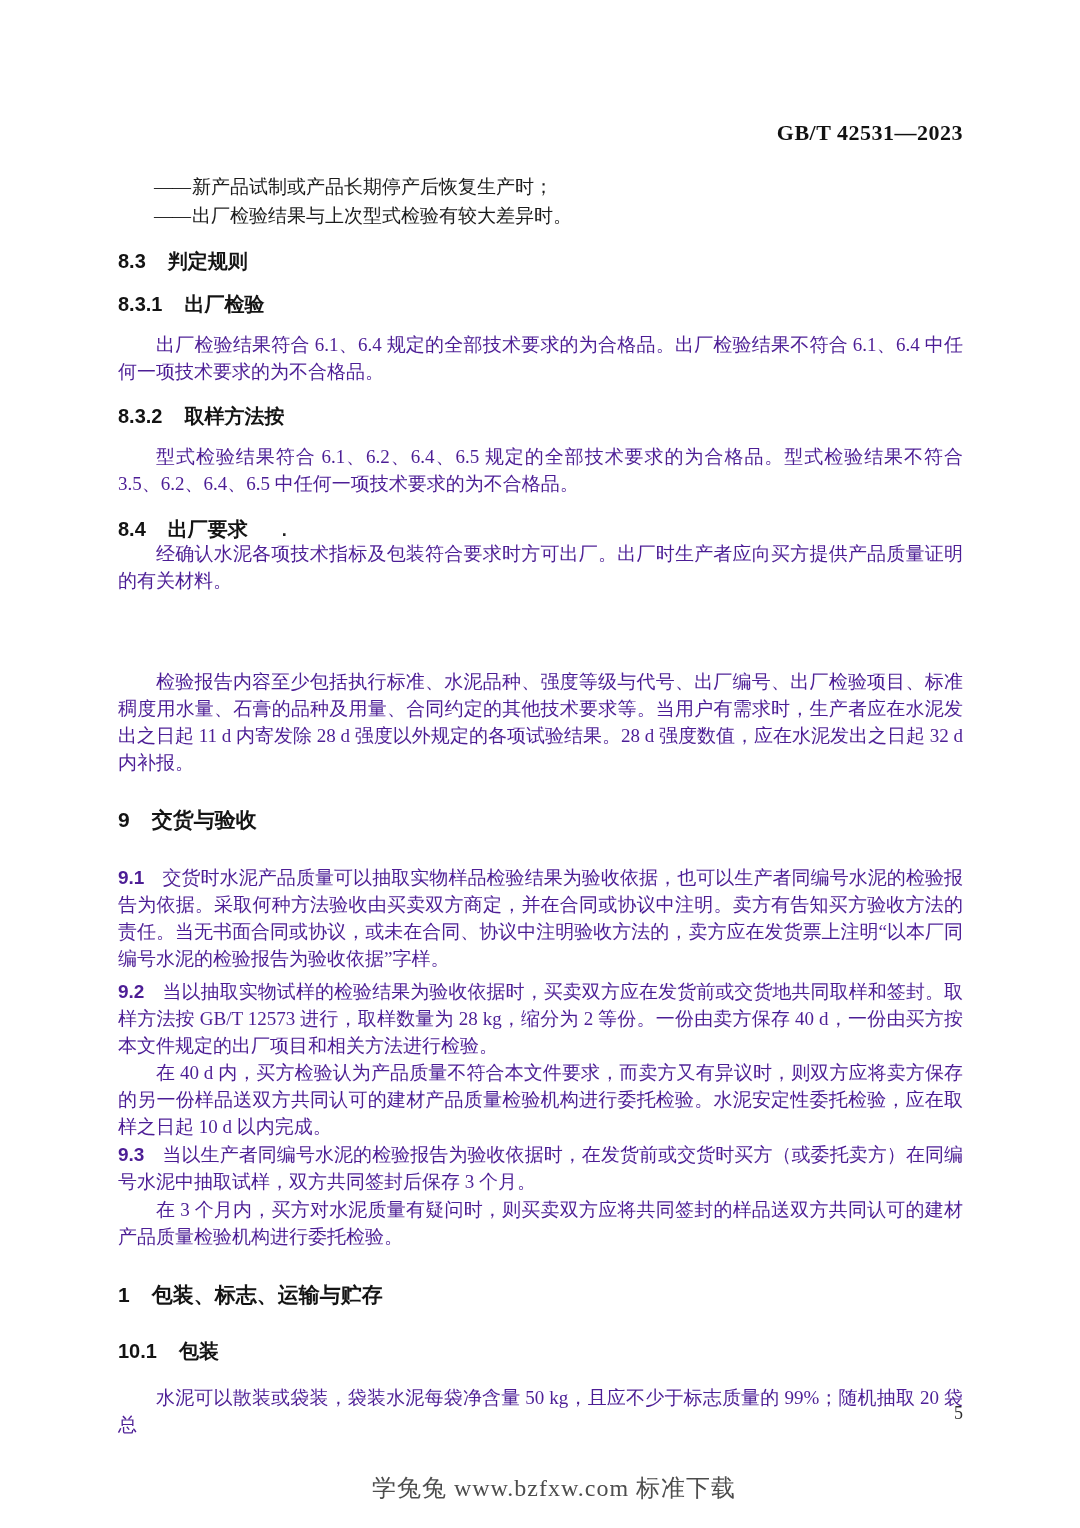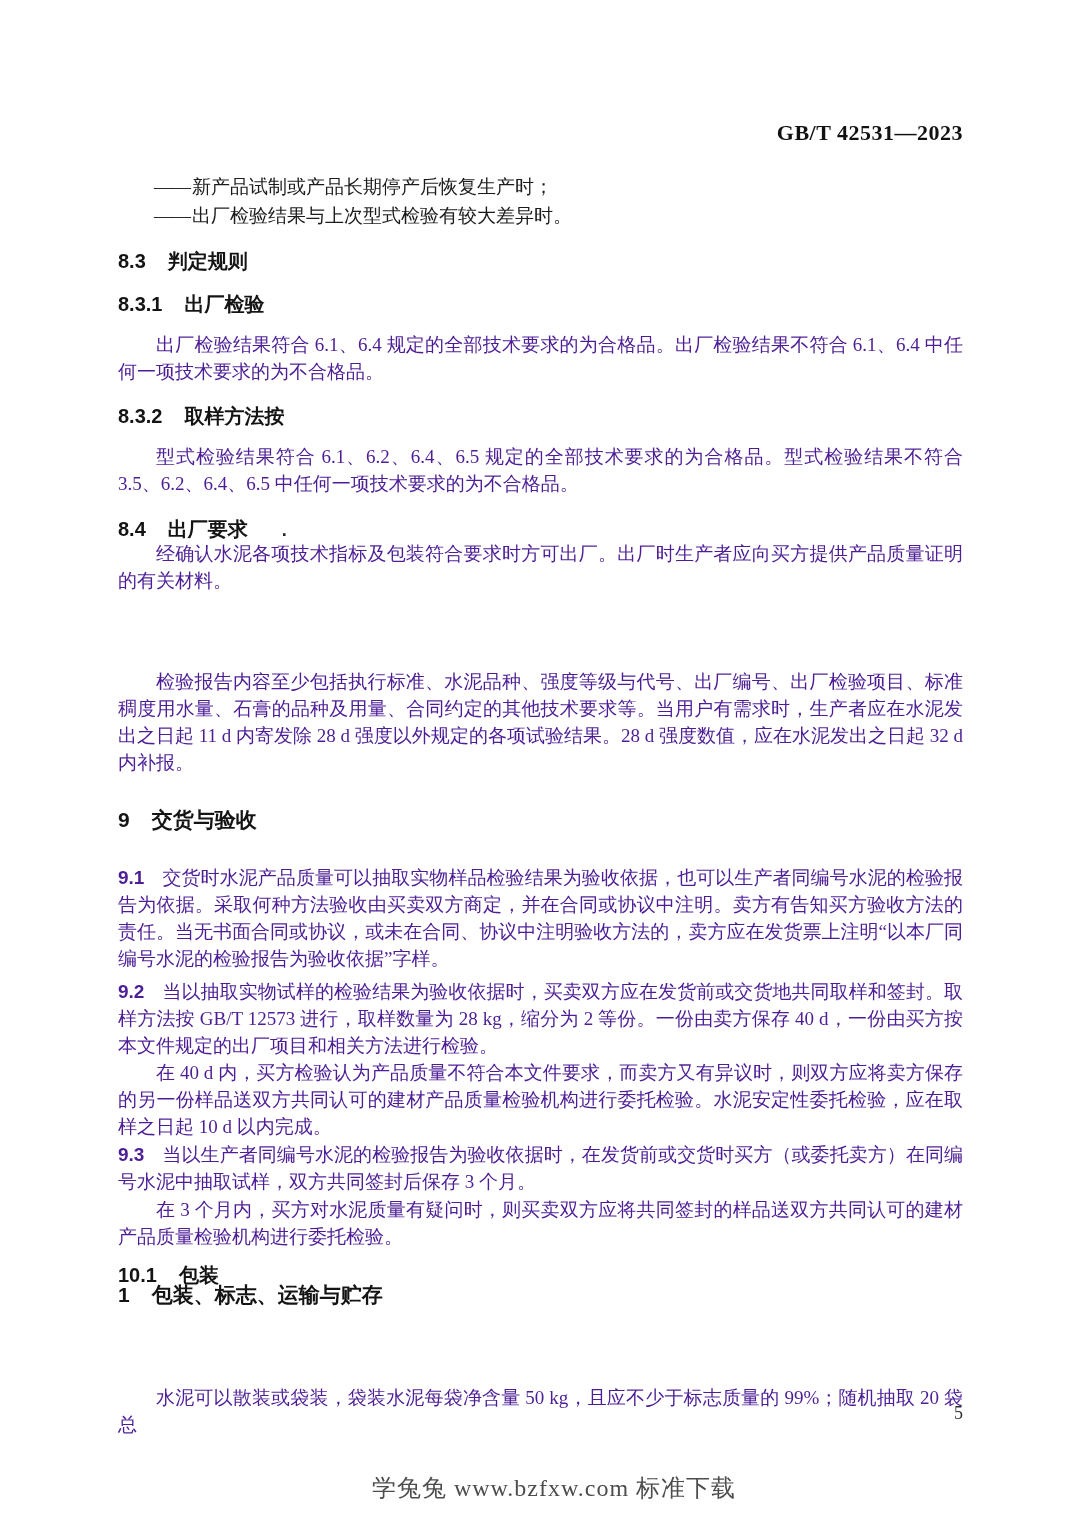--- a/index.html
+++ b/index.html
@@ -148,21 +148,21 @@
     <p class="block body-text" style="top:1141px">
       <span class="clause-num">9.3</span><span>当以生产者同编号水泥的检验报告为验收依据时，在发货前或交货时买方（或委托卖方）在同编号水泥中抽取试样，双方共同签封后保存 3 个月。</span>
     </p>
 
     <p class="block body-text indent" style="top:1196px">在 3 个月内，买方对水泥质量有疑问时，则买卖双方应将共同签封的样品送双方共同认可的建材产品质量检验机构进行委托检验。</p>
 
     <div class="block heading chapter" style="top:1281px">
       <span class="h-num">1</span><span class="h-title">包装、标志、运输与贮存</span>
     </div>
 
-    <div class="block heading sub" style="top:1262px">
+    <div class="block heading sub" style="top:1338px">
       <span class="h-num">10.1</span><span class="h-title">包装</span>
     </div>
 
     <p class="block body-text indent" style="top:1384px">水泥可以散装或袋装，袋装水泥每袋净含量 50 kg，且应不少于标志质量的 99%；随机抽取 20 袋总</p>
 
     <div class="block page-number" style="top:1403px">5</div>
   </div>
 
   <div class="watermark">学兔兔 www.bzfxw.com 标准下载</div>
 </div>

